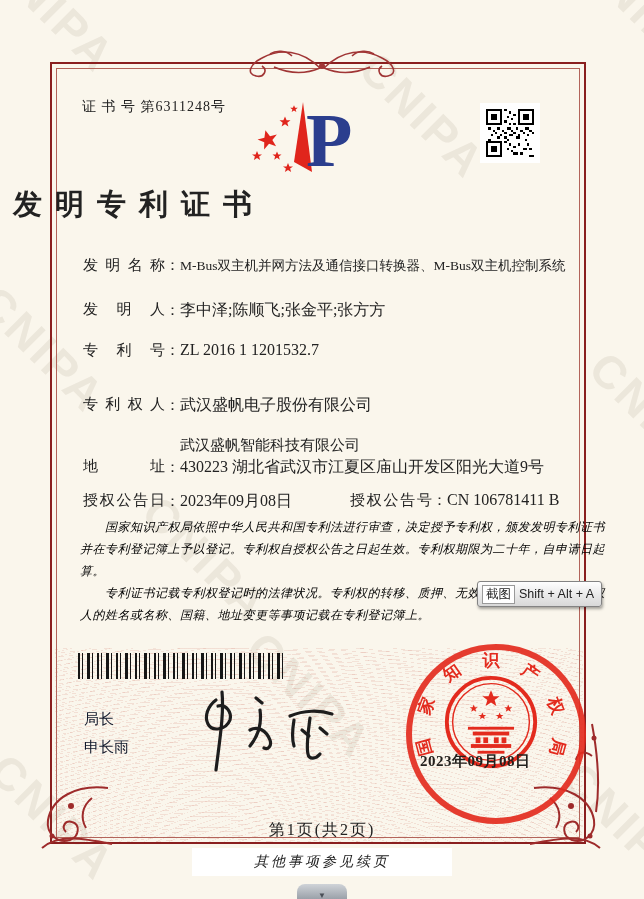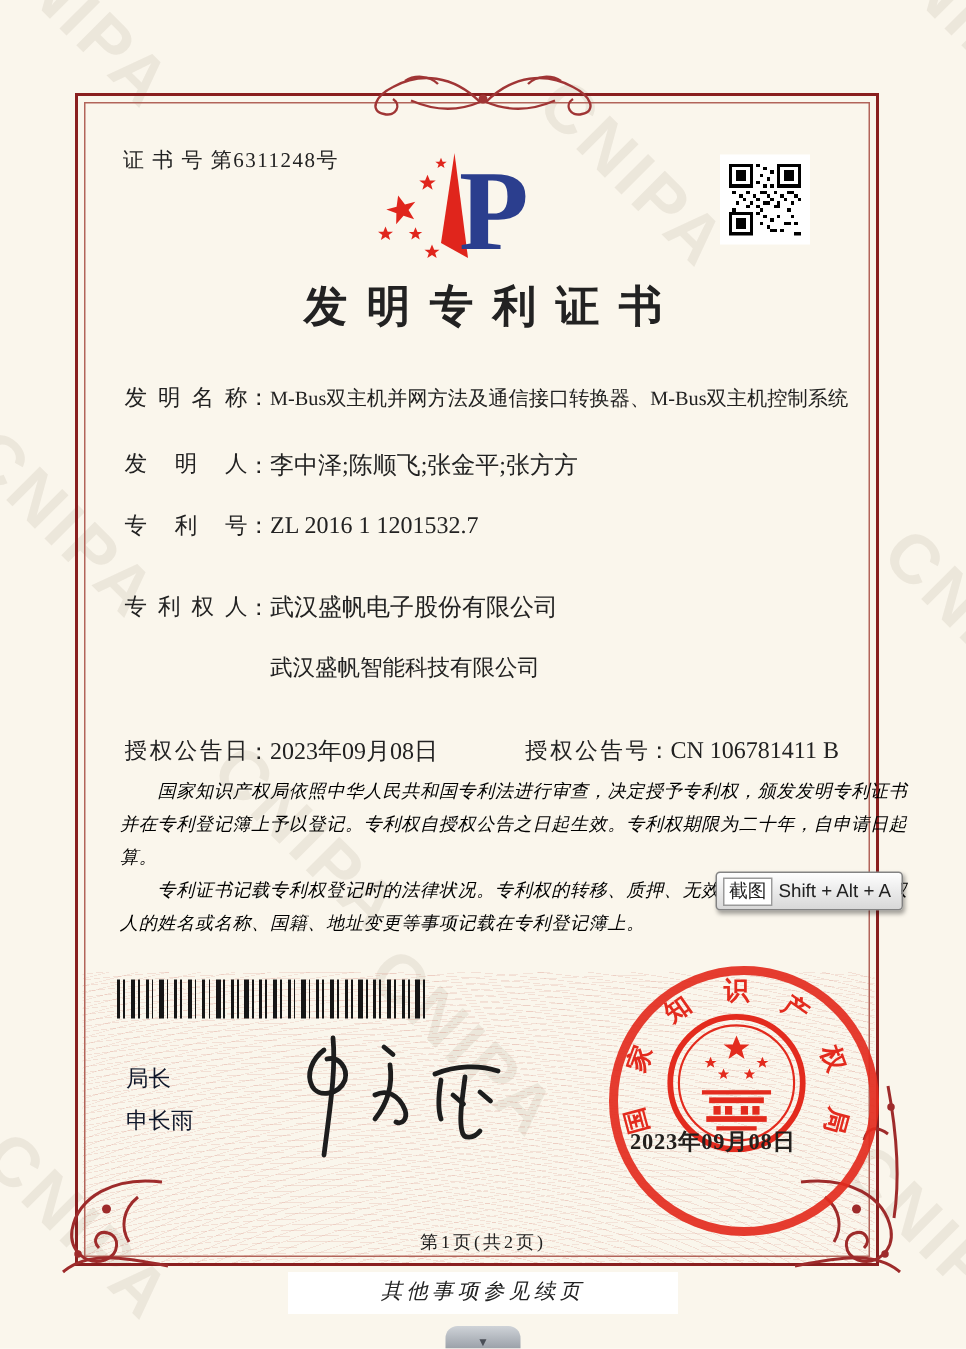--- a/index.html
+++ b/index.html
@@ -13,21 +13,21 @@
   
   .border-outer{position:absolute;left:50px;top:62px;right:58px;bottom:55px;
       border:2.5px solid #8a1f1f;}
   .border-inner{position:absolute;left:56px;top:68px;right:64px;bottom:61px;
       border:1px solid #b2645a;}
   .waves{position:absolute;left:55px;right:61px;top:648px;height:194px;
       background:
         repeating-radial-gradient(ellipse 900px 420px at 30% 160%, rgba(205,110,95,.17) 0 1px, transparent 1px 8px),
         repeating-radial-gradient(ellipse 900px 420px at 75% 170%, rgba(205,110,95,.14) 0 1px, transparent 1px 9px);}
   .cert-no{left:82px;top:98px;font-size:14px;letter-spacing:1px;}
-  .title{left:0;right:0;top:185px;text-align:center;font-size:29px;font-weight:bold;
+  .title{left:0;right:0;top:185px;text-align:left;font-size:29px;font-weight:bold;
       letter-spacing:13px;text-indent:13px;}
   .row{position:absolute;left:83px;white-space:nowrap;font-size:15px;}
   .flabel{display:inline-block;width:82px;text-align:justify;text-align-last:justify;
       vertical-align:top;}
   .colon{display:inline-block;width:15px;}
   .fvalue{font-size:16px;}
   .fvalue.small{font-size:13.5px;}
   .v2{position:absolute;left:180px;top:436px;font-size:15px;white-space:nowrap;}
   .para{position:absolute;left:80px;font-size:12px;font-style:italic;white-space:pre;
       color:#000000;letter-spacing:0.5px;}
@@ -42,21 +42,21 @@
         #161616 4px 5px,transparent 5px 9px,#161616 9px 12px,transparent 12px 14px,
         #161616 14px 15px,transparent 15px 19px);}
   .official{position:absolute;left:84px;font-size:15px;
       font-family:"Liberation Sans","DejaVu Sans",sans-serif;color:#0f172a;}
   .seal{position:absolute;left:406px;top:644px;width:168px;height:168px;border-radius:50%;
       border:6px solid rgba(227,43,30,.92);z-index:10;}
   .sealchar{position:absolute;width:18px;height:18px;font-size:17px;font-weight:bold;
       color:#e32b1e;text-align:center;line-height:18px;z-index:12;}
   .seal-date{position:absolute;left:420px;top:752px;width:150px;font-size:15px;
       font-weight:bold;color:#23201d;letter-spacing:0.5px;z-index:13;}
-  .page-info{left:0;right:0;top:820px;text-align:center;font-size:12px;letter-spacing:2px;}
+  .page-info{left:0;right:0;top:820px;text-align:center;font-size:16px;letter-spacing:2px;}
   .cont-strip{position:absolute;left:192px;top:848px;width:260px;height:28px;background:#fff;
       text-align:center;line-height:28px;font-size:14px;font-style:italic;letter-spacing:3px;}
   .bottom-tab{position:absolute;left:297px;top:884px;width:50px;height:15px;
       background:linear-gradient(#cfd3d8,#9ba1a9);border-radius:8px 8px 0 0;text-align:center;z-index:30;}
   .bottom-tab span{font-size:8px;color:#4a4f57;line-height:14px;}
   .qr-box{position:absolute;left:480px;top:103px;width:60px;height:60px;background:#fff;}
   svg{display:block;}
 </style>
 </head>
 <body>
@@ -202,20 +202,23 @@
   <div class="row" style="top:300px">
     <span class="flabel">发明人</span><span class="colon">：</span><span class="fvalue">李中泽;陈顺飞;张金平;张方方</span>
   </div>
   <div class="row" style="top:341px">
     <span class="flabel">专利号</span><span class="colon">：</span><span class="fvalue">ZL 2016 1 1201532.7</span>
   </div>
   <div class="row" style="top:395px">
     <span class="flabel">专利权人</span><span class="colon">：</span><span class="fvalue">武汉盛帆电子股份有限公司</span>
   </div>
   <div class="v2">武汉盛帆智能科技有限公司</div>
+  <div class="row" style="top:457px">
+    <span class="flabel">地址</span><span class="colon">：</span><span class="fvalue">430223 湖北省武汉市江夏区庙山开发区阳光大道9号</span>
+  </div>
   <div class="row" style="top:491px">
     <span class="flabel">授权公告日</span><span class="colon">：</span><span class="fvalue">2023年09月08日</span>
   </div>
   <div class="row" style="top:491px;left:350px">
     <span class="flabel">授权公告号</span><span class="colon">：</span><span class="fvalue">CN 106781411 B</span>
   </div>
 
   <div class="para" style="top:519px">　　国家知识产权局依照中华人民共和国专利法进行审查，决定授予专利权，颁发发明专利证书</div>
   <div class="para" style="top:541px">并在专利登记簿上予以登记。专利权自授权公告之日起生效。专利权期限为二十年，自申请日起</div>
   <div class="para" style="top:563px">算。</div>

